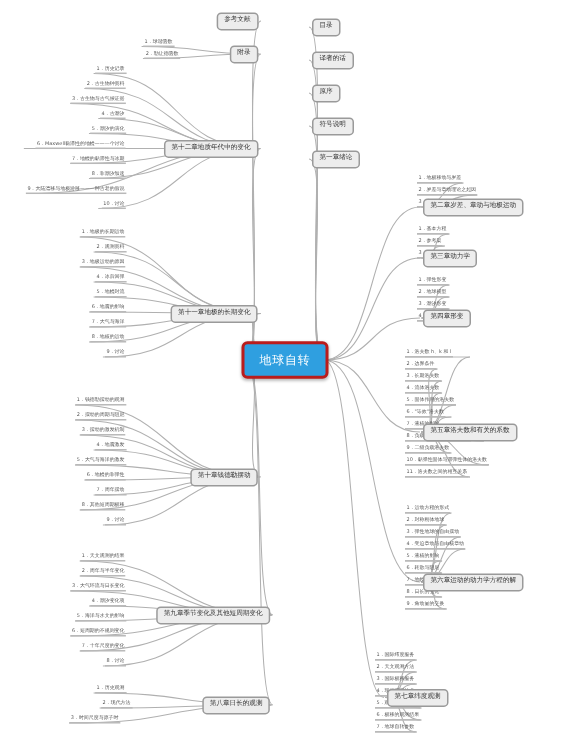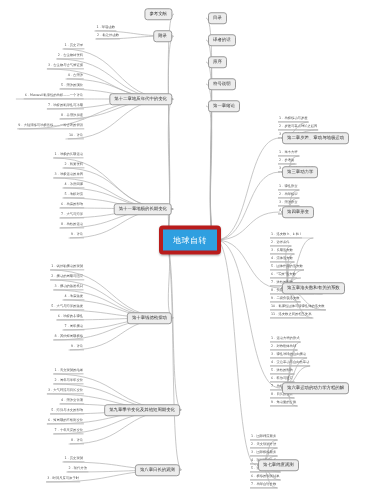--- a/index.html
+++ b/index.html
@@ -14,21 +14,21 @@
   .node{
     position:absolute;
     box-sizing:border-box;
     white-space:nowrap;
     transform:translate(-50%,-50%);
   }
   
   .root{
     background:#2f9fe0;
     color:#ffffff;
-    border:4px solid #b91c1c;
+    border:2px solid #b91c1c;
     border-radius:4px;
     padding:5px 10px;
     font-size:8px;
     letter-spacing:.5px;
     box-shadow:0 1px 2px rgba(0,0,0,.25);
     z-index:6;
   }
   
   .main{
     background:#ededed;

